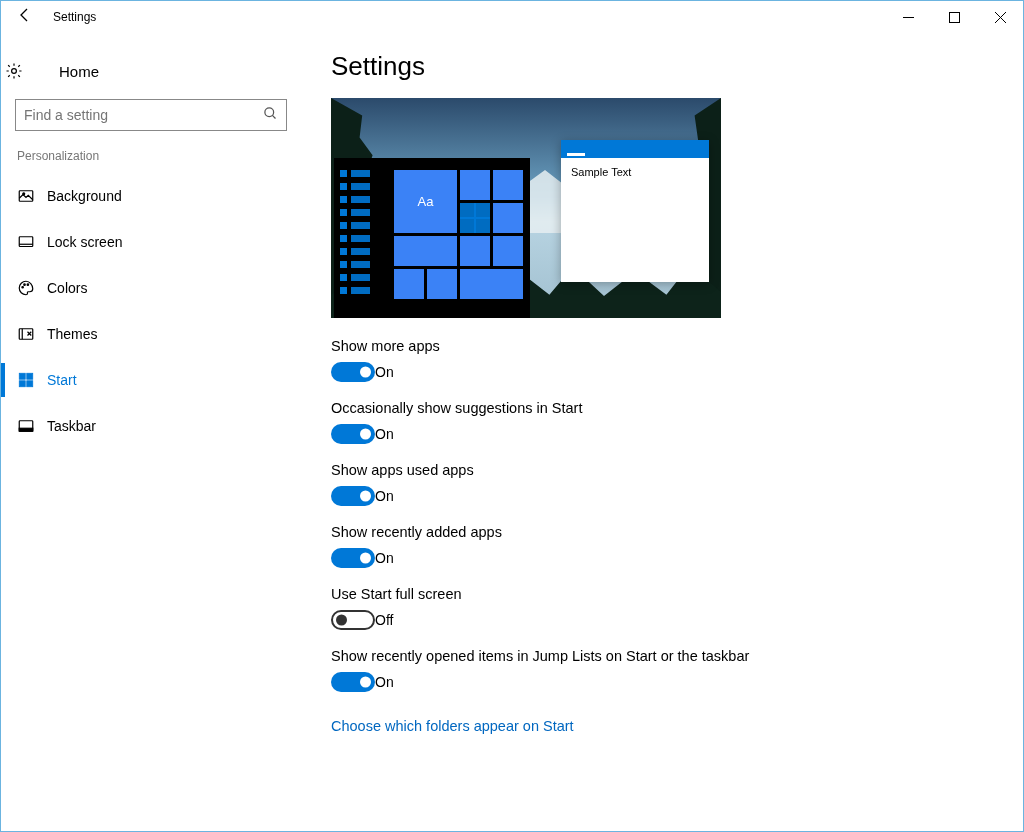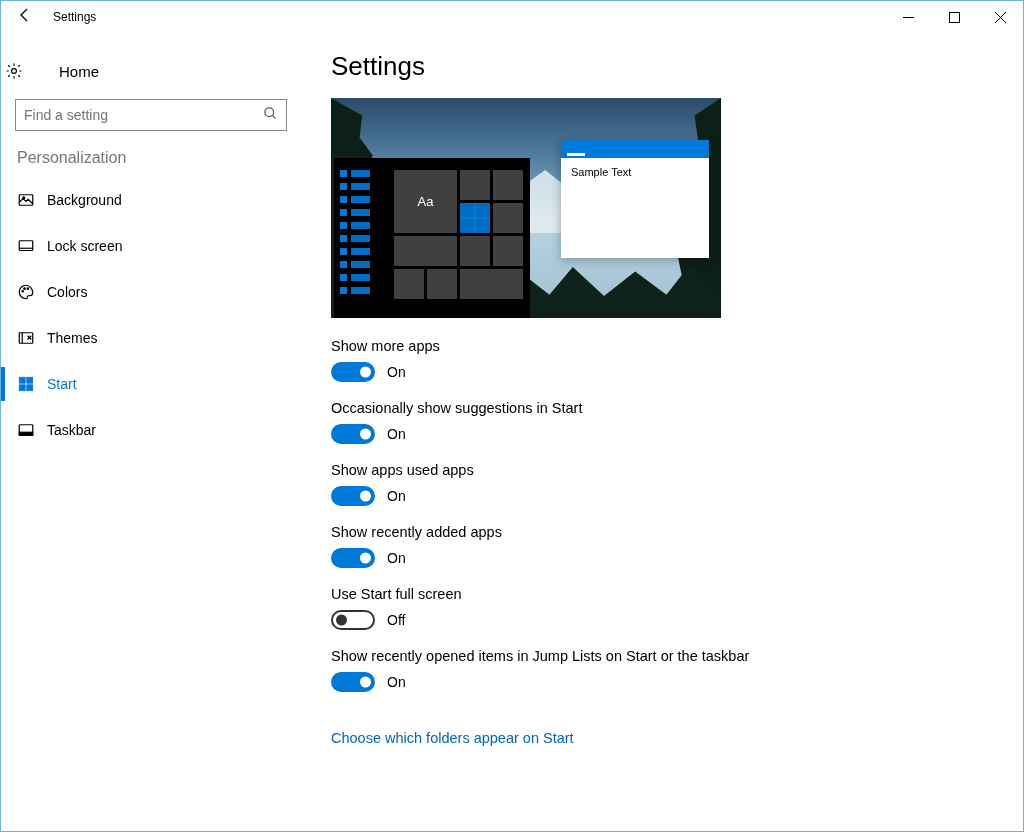--- a/index.html
+++ b/index.html
@@ -20,21 +20,21 @@
 
   
   .home { display:flex; align-items:center; height:44px; padding-left:4px; cursor:pointer;gap:28px; }
   .home .icon { width:26px; display:flex; align-items:center; }
   .home .label { font-size:15px; color:#000; }
 
   .search { margin: 6px 14px 18px 14px; height: 32px; border:1px solid #888; display:flex; align-items:center; padding: 0 8px; }
   .search input { border:none; outline:none; flex:1; font-size:14px; color:#666; background:transparent; }
   .search .sicon { color:#555; }
 
-  .category { font-size:16px; color:#777; padding: 0 16px 10px 16px; }
+  .category { font-size:12px; color:#777; padding: 0 16px 10px 16px; }
 
   .navitem { display:flex; align-items:center; height:46px; padding-left:16px; cursor:pointer; position:relative; }
   .navitem .icon { width:30px; display:flex; align-items:center; }
   .navitem .label { font-size:14px; color:#000; }
   .navitem.active .label { color:#0078d7; }
   .navitem.active::before { content:""; position:absolute; left:0; top:6px; bottom:6px; width:4px; background:#0078d7; }
   .navitem.active .icon svg { stroke:#0078d7; fill:#0078d7; }
 
   
   h1 { font-size: 26px; font-weight: 400; color:#000; margin-bottom: 16px; }
@@ -44,43 +44,43 @@
   .trees-left { position:absolute; left:0; bottom:0; width:52px; height:220px; background:#0c2018; clip-path: polygon(0 0, 60% 8%, 55% 18%, 80% 26%, 60% 40%, 100% 60%, 70% 100%, 0 100%); }
   .trees-bottom { position:absolute; left:0; bottom:0; width:100%; height:58px; background:#0d231a; clip-path: polygon(0 60%, 8% 20%, 14% 55%, 20% 10%, 26% 58%, 34% 5%, 42% 62%, 48% 18%, 56% 60%, 62% 12%, 70% 62%, 78% 20%, 86% 60%, 92% 8%, 100% 55%, 100% 100%, 0 100%); }
   .trees-right { position:absolute; right:0; top:0; width:44px; height:220px; background:#0c2018; clip-path: polygon(100% 0, 40% 8%, 50% 22%, 20% 34%, 45% 48%, 0 70%, 30% 100%, 100% 100%); }
 
   .startpanel { position:absolute; left:3px; top:60px; width:196px; height:160px; background:#000; }
   .rail { position:absolute; left:6px; top:12px; width:48px; }
   .rail .r { width:30px; height:7px; margin-bottom:6px; display:flex; }
   .rail .r .sq { width:7px; height:7px; background:#0078d7; margin-right:4px;}
   .rail .r .bar { flex:1; height:7px; background:#0078d7; opacity:.9;}
   .tilegrid { position:absolute; left:60px; top:12px; width:130px; display:grid; grid-template-columns: repeat(4, 30px); grid-auto-rows: 30px; gap:3px; }
-  .tile { background:#404040; }
+  .tile { background:#3b82f6; }
   .t-big { grid-column: span 2; grid-row: span 2; display:flex; align-items:center; justify-content:center; color:#fff; font-size:13px;}
   .t-wide { grid-column: span 2; }
   .t-sub { background:#0078d7; display:grid; grid-template-columns:1fr 1fr; grid-template-rows:1fr 1fr; gap:2px; padding:0; }
   .t-sub div{ background:#006cc1;}
 
-  .samplewin { position:absolute; right:12px; top:42px; width:148px; height:118px; background:#fff; box-shadow: 0 2px 10px rgba(0,0,0,.3); }
+  .samplewin { position:absolute; right:12px; top:42px; width:148px; height:142px; background:#fff; box-shadow: 0 2px 10px rgba(0,0,0,.3); }
   .samplewin .tbar { height:18px; background:#0078d7; position:relative;}
   .samplewin .tbar::after{content:"";position:absolute;left:6px;top:13px;width:18px;height:3px;background:#fff;}
   .samplewin .txt { font-size:11px; padding:8px 10px; color:#000;}
 
   .setting { margin-bottom: 18px; }
   .setting .slabel { font-size:14.5px; color:#000; margin-bottom:8px; }
-  .setting .row { display:flex; align-items:center; gap:12px; }
+  .setting .row { display:flex; align-items:center; gap:0; }
   .toggle { width:44px; height:20px; border-radius:10px; position:relative; cursor:pointer; }
   .toggle.on { background:#0078d7; }
   .toggle.off { background:#fff; border:2px solid #333; height:20px; }
   .toggle .knob { position:absolute; width:11px; height:11px; border-radius:50%; top:50%; transform:translateY(-50%); }
   .toggle.on .knob { background:#fff; right:4px; }
   .toggle.off .knob { background:#333; left:3px; }
   .state { font-size:14px; color:#000; }
 
-  .link { color:#0067c0; font-size:14.5px; cursor:pointer; margin-top:20px; display:inline-block;}
+  .link { color:#0067c0; font-size:14.5px; cursor:pointer; margin-top:8px; display:inline-block;}
 </style>
 </head>
 <body>
 
 <div class="titlebar">
   <div class="back">
     <svg width="16" height="16" viewBox="0 0 16 16">
         <path d="M10 2 L4 8 L10 14" stroke="#000" stroke-width="1.3" fill="none"></path>
       </svg>
   </div>

